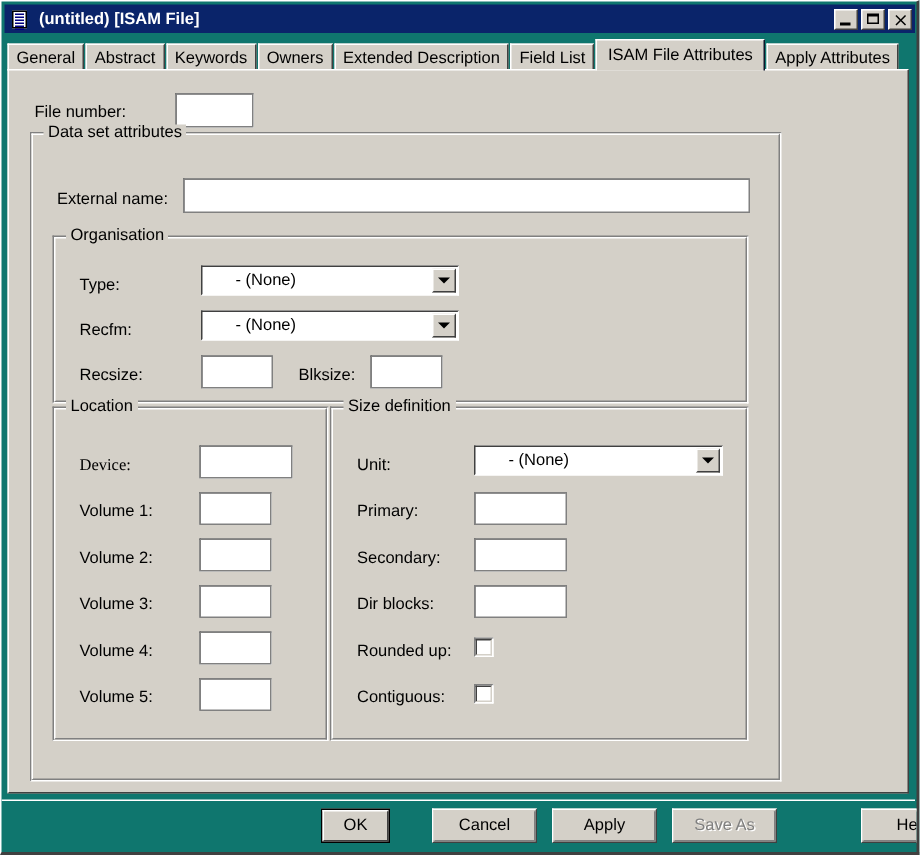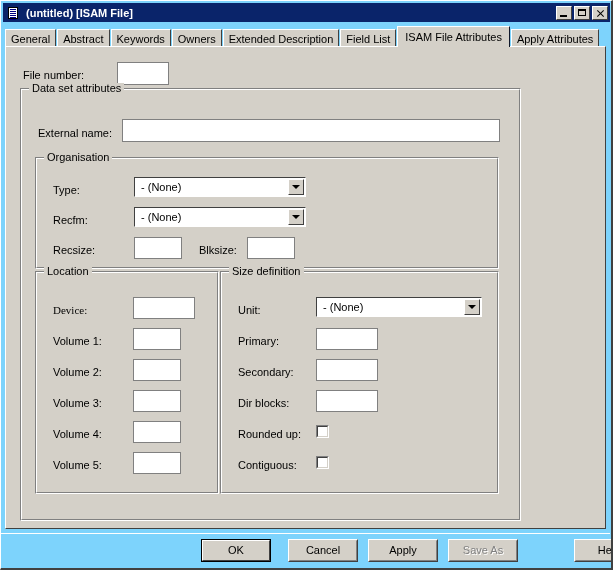--- a/index.html
+++ b/index.html
@@ -11,21 +11,21 @@
     font-family: "Liberation Sans", sans-serif;
     font-size: 11px;
     color: #000000;
   }
 
   
   #window {
     position: relative;
     width: 613px;
     height: 570px;
-    background: #7dd3fc;
+    background: #0f766e;
     box-sizing: border-box;
     border-left: 1px solid #ffffff;
     border-top: 1px solid #ffffff;
     border-right: 2px solid #404040;
     border-bottom: 2px solid #404040;
     overflow: hidden;
   }
 
   
   #titlebar {
@@ -231,21 +231,21 @@
     border-bottom: 1px solid #ffffff;
     box-sizing: border-box;
   }
   .combo .ctext {
     position: absolute;
     left: 1px; top: 1px; bottom: 1px;
     right: 18px;
     background: #ffffff;
     font-size: 11px;
     line-height: 16px;
-    padding-left: 5px;
+    padding-left: 21px;
     box-sizing: border-box;
     white-space: nowrap;
     overflow: hidden;
   }
   .combo .cbtn {
     position: absolute;
     right: 1px; top: 1px; bottom: 1px;
     width: 16px;
     background: #d4d0c8;
     border-top: 1px solid #ffffff;
@@ -486,21 +486,21 @@
         <div class="lbl" style="left:17px; top:187px;">Contiguous:</div>
         <div class="chk" style="left:95px; top:184px;">
             <span class="cin"></span>
           </div>
       </div>
 
     </div>
   </div>
 
   <div id="btnbar">
-    <div class="btn default" style="left:200px; width:70px;">
+    <div class="btn default" style="left:213px; width:46px;">
       <div class="bin">OK</div>
     </div>
     <div class="btn" style="left:287px; width:70px;">
       <div class="bin">Cancel</div>
     </div>
     <div class="btn" style="left:367px; width:70px;">
       <div class="bin">Apply</div>
     </div>
     <div class="btn disabled" style="left:447px; width:70px;">
       <div class="bin">Save As</div>

